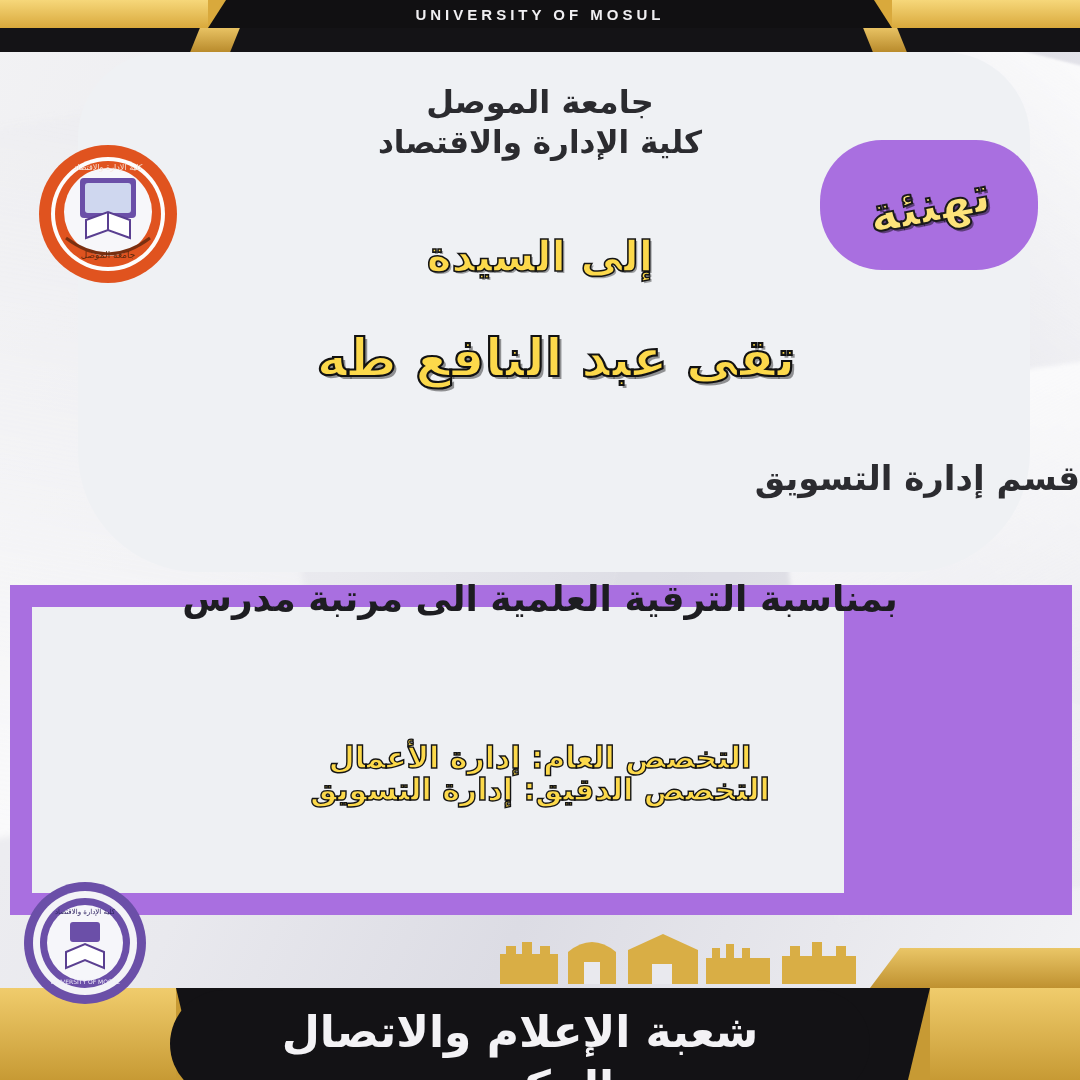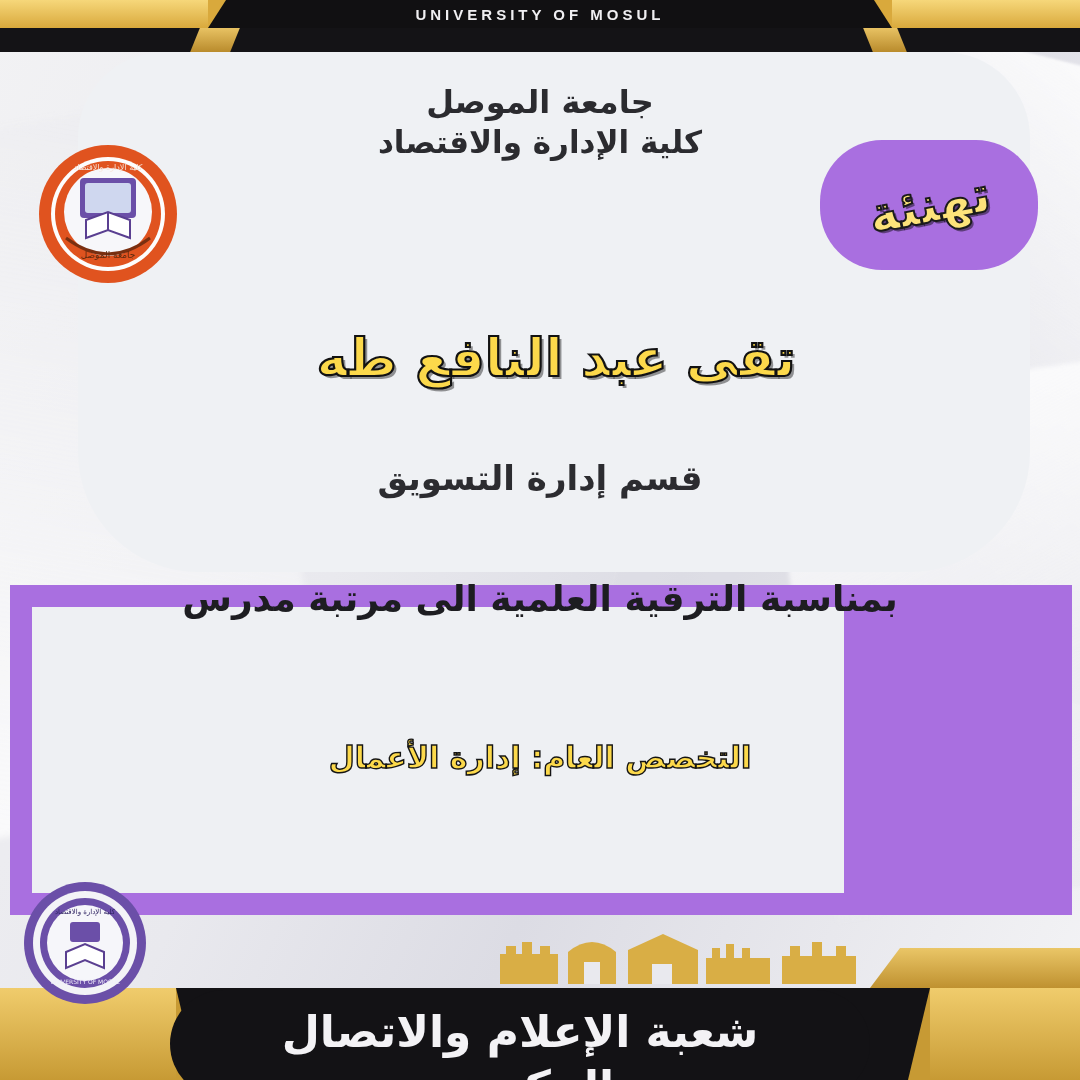--- a/index.html
+++ b/index.html
@@ -167,21 +167,21 @@
     position: absolute; left: 0; top: 328px; width: 1080px;
     text-align: center; z-index: 22;
     font-size: 52px; font-weight: bold;
     color: #fcd94b;
     -webkit-text-stroke: 2.2px #121212;
     text-shadow: 3px 3px 0 rgba(0,0,0,.4);
     padding-left: 32px;
   }
   .dept-line {
     position: absolute; left: 0; top: 458px; width: 1080px;
-    text-align: center; z-index: 22;
+    text-align: right; z-index: 22;
     font-size: 34px; font-weight: 600; color: #2c2c30;
   }
   .occasion-line {
     position: absolute; left: 0; top: 578px; width: 1080px;
     text-align: center; z-index: 22;
     font-size: 36px; font-weight: bold; color: #1d1d21;
   }
   .spec-general {
     position: absolute; left: 0; top: 712px; width: 1080px;
     text-align: center; z-index: 22;
@@ -287,24 +287,26 @@
 
   <div class="pill">
     <div class="pill-text">تهنئة</div>
   </div>
 
   <div class="uni-lines">
     <div class="l1">جامعة الموصل</div>
     <div class="l2">كلية الإدارة والاقتصاد</div>
   </div>
 
+  <div class="to-line">إلى السيدة</div>
   <div class="name-line">تقى عبد النافع طه</div>
   <div class="dept-line">قسم إدارة التسويق</div>
   <div class="occasion-line">بمناسبة الترقية العلمية الى مرتبة مدرس</div>
   <div class="spec-general">التخصص العام: إدارة الأعمال</div>
+  <div class="spec-precise">التخصص الدقيق: إدارة التسويق</div>
 
   <div class="skyline">
     <svg viewBox="0 0 1080 64" width="1080" height="64" aria-hidden="true">
       <g fill="#d9ae45">
         <rect x="500" y="30" width="58" height="30"></rect>
         <rect x="506" y="22" width="10" height="10"></rect>
         <rect x="522" y="18" width="10" height="14"></rect>
         <rect x="540" y="22" width="10" height="10"></rect>
         <path d="M568 60 L568 28 Q592 8 616 28 L616 60 Z"></path>
         <rect x="584" y="38" width="16" height="22" fill="#e9e9ee"></rect>

